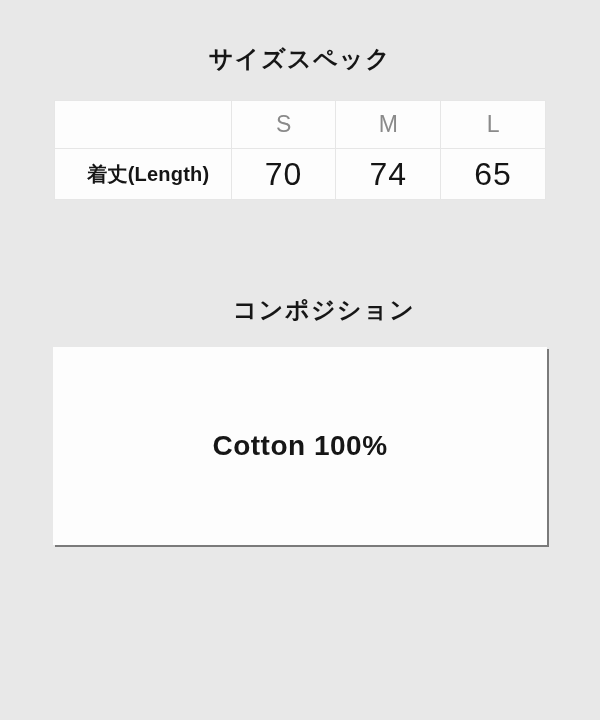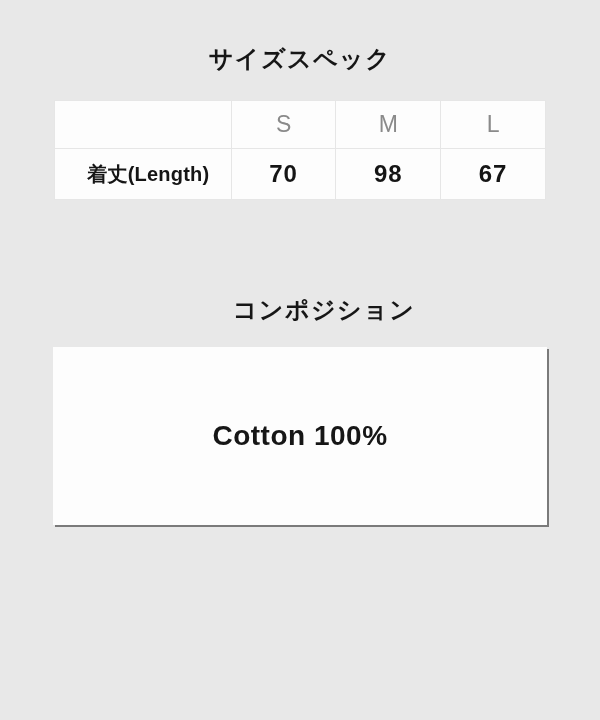--- a/index.html
+++ b/index.html
@@ -46,28 +46,28 @@
   .col-label { width: 177px; }
   .col-size  { width: 105px; }
   td.row-label {
     text-align: left;
     padding-left: 11px;
     font-size: 20px;
     font-weight: 700;
     letter-spacing: 0.2px;
   }
   td.cell-value {
-    font-size: 24px;
-    font-weight: 700;
+    font-size: 32px;
+    font-weight: 400;
     letter-spacing: 1px;
   }
 
   .composition-box {
     width: 494px;
-    height: 178px;
+    height: 198px;
     margin: 22px auto 0 auto;
     background: #fdfdfd;
     display: flex;
     align-items: center;
     justify-content: center;
     box-shadow: 2px 2px 0 rgba(85,85,85,0.75);
   }
   .composition-value {
     font-size: 28px;
     font-weight: 700;
@@ -88,22 +88,22 @@
         <th class="col-label"></th>
         <th class="col-size">S</th>
         <th class="col-size">M</th>
         <th class="col-size">L</th>
       </tr>
     </thead>
     <tbody>
       <tr>
         <td class="row-label">着丈(Length)</td>
         <td class="cell-value">70</td>
-        <td class="cell-value">98</td>
-        <td class="cell-value">67</td>
+        <td class="cell-value">74</td>
+        <td class="cell-value">65</td>
       </tr>
     </tbody>
   </table>
 
   <h2 class="section-title title-composition">コンポジション</h2>
 
   <div class="composition-box">
     <span class="composition-value">Cotton 100%</span>
   </div>
 

